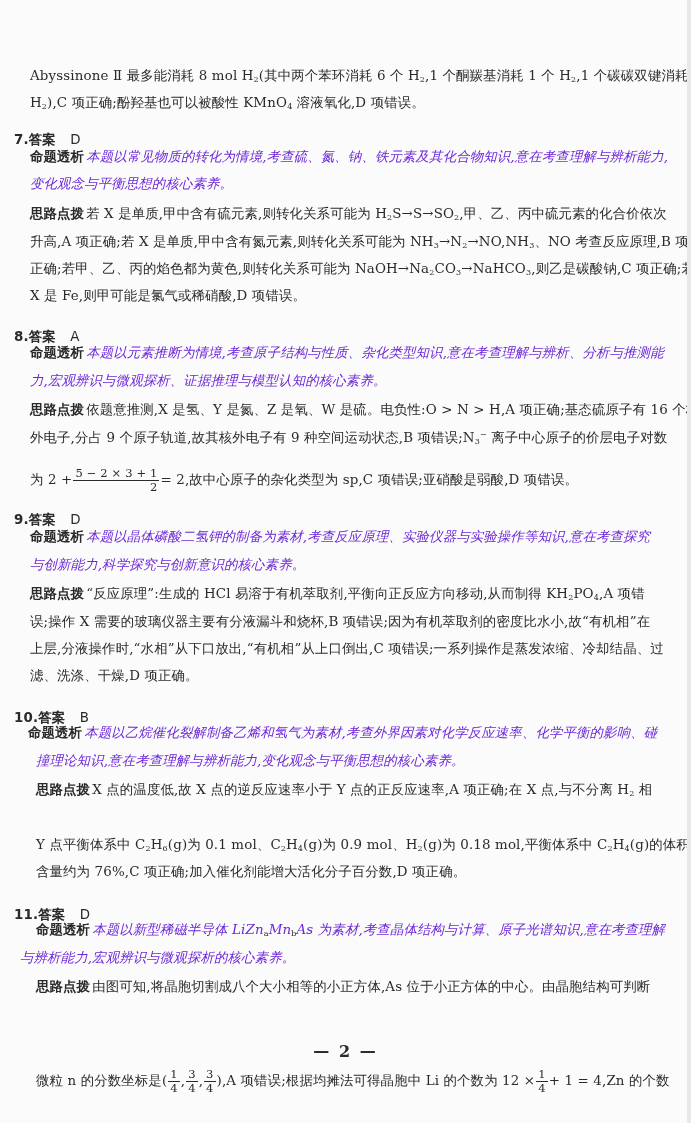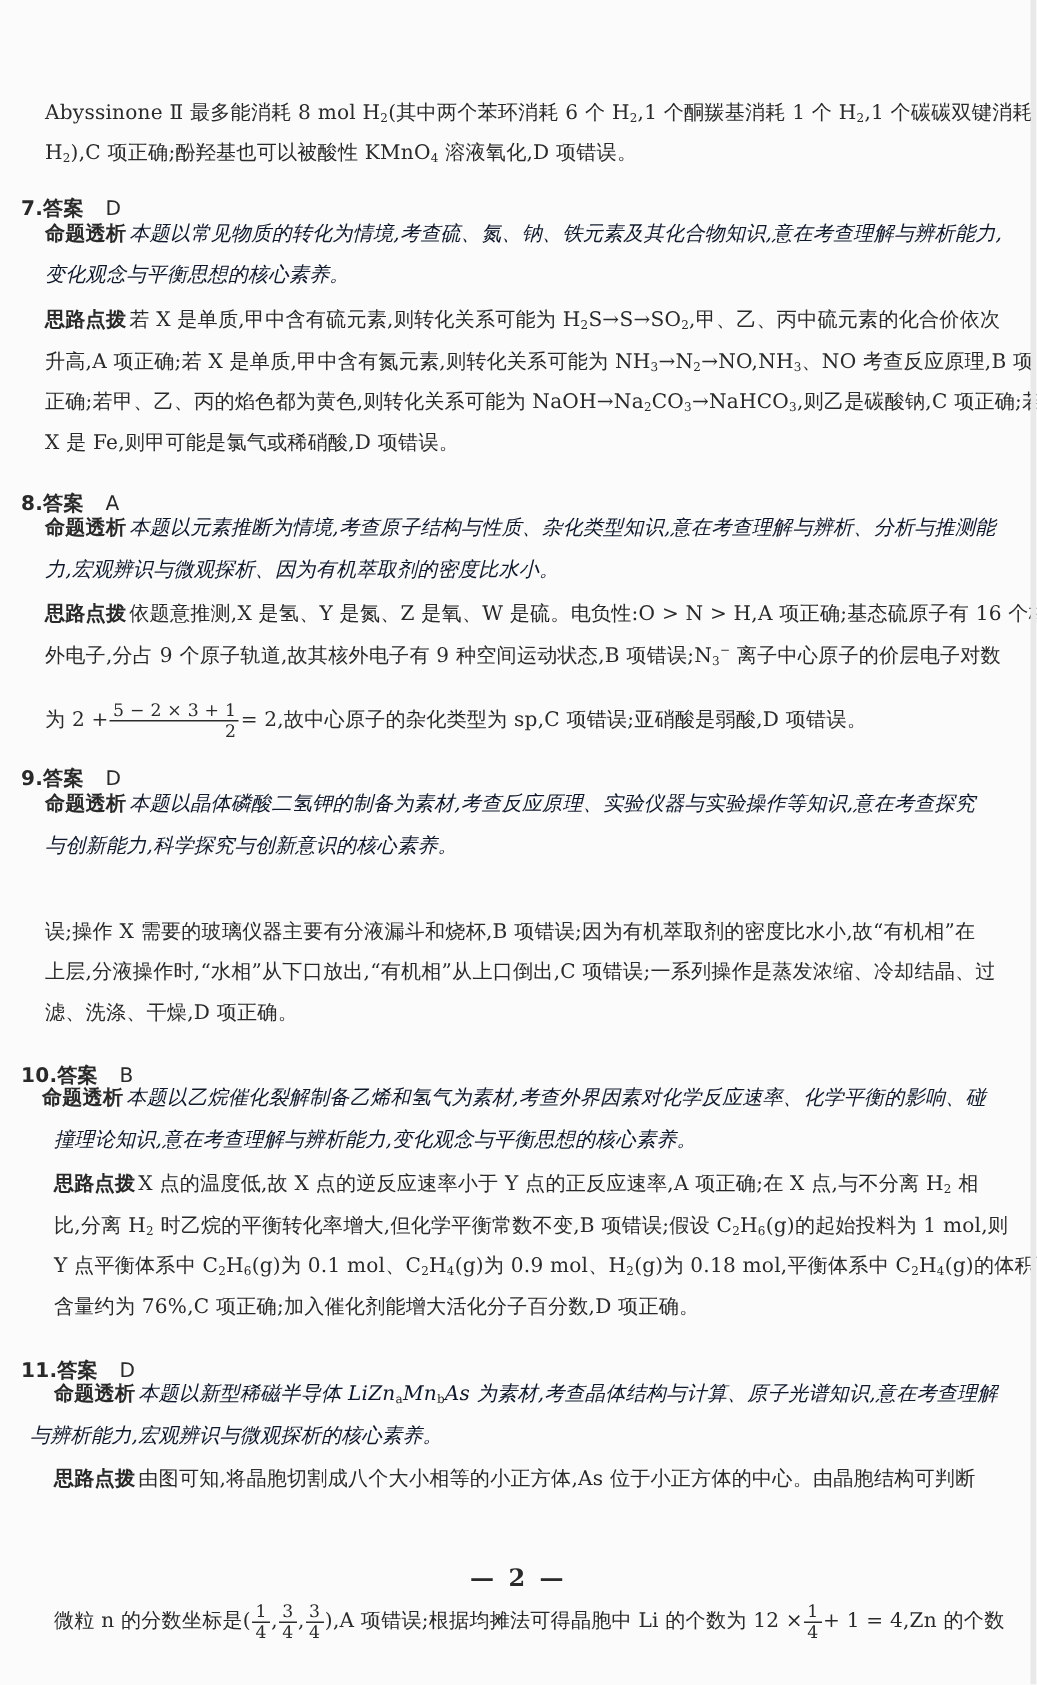--- a/index.html
+++ b/index.html
@@ -5,21 +5,21 @@
   html,body{margin:0;padding:0;background:#fbfbfb;}
   body{width:691px;height:1123px;position:relative;overflow:hidden;
        font-family:"DejaVu Serif","Liberation Serif",serif;color:#2a2a2a;}
   .page{position:absolute;left:0;top:0;width:691px;height:1123px;}
   .line{position:absolute;left:30px;width:652px;font-size:13.4px;line-height:20px;
         white-space:nowrap;letter-spacing:0.15px;}
   .ind{left:30px;}
   .num{left:14px;}
   .hd{font-family:"DejaVu Sans","Liberation Sans",sans-serif;font-weight:bold;font-size:13.4px;margin-top:13px;}
   .lbl{font-family:"DejaVu Sans","Liberation Sans",sans-serif;font-weight:bold;margin-right:2px;}
-  .kai{font-family:"DejaVu Serif","Liberation Serif",serif;font-style:italic;color:#0f172a;}
+  .kai{font-family:"DejaVu Serif","Liberation Serif",serif;font-style:italic;color:#6d28d9;}
   sub{font-size:8px;vertical-align:-2px;line-height:0;}
   sup{font-size:8px;vertical-align:5px;line-height:0;}
   .frac{display:inline-block;vertical-align:middle;text-align:right;font-size:11.5px;line-height:13px;margin:12px 1px;}
   .frac .n{display:block;border-bottom:1px solid #2a2a2a;padding:0 2px;}
   .frac .d{display:block;padding:0 2px;}
   .footer{position:absolute;left:0;width:691px;top:1010px;text-align:center;font-size:16px;
           font-family:"DejaVu Serif","Liberation Serif",serif;font-weight:bold;letter-spacing:2px;}
   .rightedge{position:absolute;right:0;top:0;width:4px;height:1123px;background:#e9e9e9;}
 </style>
 </head>
@@ -51,54 +51,54 @@
     <span>正确;若甲、乙、丙的焰色都为黄色,则转化关系可能为 NaOH→Na</span><sub>2</sub><span>CO</span><sub>3</sub><span>→NaHCO</span><sub>3</sub><span>,则乙是碳酸钠,C 项正确;若</span>
   </div>
   <div class="line ind" style="top:286px">X 是 Fe,则甲可能是氯气或稀硝酸,D 项错误。</div>
 
   <div class="line num hd" style="top:314px">
     <span>8.</span><span>答案</span>&nbsp;&nbsp;&nbsp;<span style="font-weight:normal">A</span>
   </div>
   <div class="line ind" style="top:343px">
     <span class="lbl">命题透析</span><span class="kai">本题以元素推断为情境,考查原子结构与性质、杂化类型知识,意在考查理解与辨析、分析与推测能</span>
   </div>
-  <div class="line ind kai" style="top:371px">力,宏观辨识与微观探析、因为有机萃取剂的密度比水小。</div>
+  <div class="line ind kai" style="top:371px">力,宏观辨识与微观探析、证据推理与模型认知的核心素养。</div>
   <div class="line ind" style="top:400px">
     <span class="lbl">思路点拨</span><span>依题意推测,X 是氢、Y 是氮、Z 是氧、W 是硫。电负性:O &gt; N &gt; H,A 项正确;基态硫原子有 16 个核</span>
   </div>
   <div class="line ind" style="top:428px">
     <span>外电子,分占 9 个原子轨道,故其核外电子有 9 种空间运动状态,B 项错误;N</span><sub>3</sub><sup>−</sup><span> 离子中心原子的价层电子对数</span>
   </div>
   <div class="line ind" style="top:455px;line-height:32px;">
     <span>为 2 +</span><span class="frac"><span class="n">5 − 2 × 3 + 1</span><span class="d">2</span></span><span>= 2,故中心原子的杂化类型为 sp,C 项错误;亚硝酸是弱酸,D 项错误。</span>
   </div>
 
   <div class="line num hd" style="top:497px">
     <span>9.</span><span>答案</span>&nbsp;&nbsp;&nbsp;<span style="font-weight:normal">D</span>
   </div>
   <div class="line ind" style="top:527px">
     <span class="lbl">命题透析</span><span class="kai">本题以晶体磷酸二氢钾的制备为素材,考查反应原理、实验仪器与实验操作等知识,意在考查探究</span>
   </div>
   <div class="line ind kai" style="top:555px">与创新能力,科学探究与创新意识的核心素养。</div>
+  <div class="line ind" style="top:584px">
+    <span class="lbl">思路点拨</span><span>“反应原理”:生成的 HCl 易溶于有机萃取剂,平衡向正反应方向移动,从而制得 KH</span><sub>2</sub><span>PO</span><sub>4</sub><span>,A 项错</span>
+  </div>
   <div class="line ind" style="top:612px">误;操作 X 需要的玻璃仪器主要有分液漏斗和烧杯,B 项错误;因为有机萃取剂的密度比水小,故“有机相”在</div>
   <div class="line ind" style="top:639px">上层,分液操作时,“水相”从下口放出,“有机相”从上口倒出,C 项错误;一系列操作是蒸发浓缩、冷却结晶、过</div>
   <div class="line ind" style="top:666px">滤、洗涤、干燥,D 项正确。</div>
 
   <div class="line num hd" style="top:695px">
     <span>10.</span><span>答案</span>&nbsp;&nbsp;&nbsp;<span style="font-weight:normal">B</span>
   </div>
   <div class="line ind" style="top:723px;left:28px">
     <span class="lbl">命题透析</span><span class="kai">本题以乙烷催化裂解制备乙烯和氢气为素材,考查外界因素对化学反应速率、化学平衡的影响、碰</span>
   </div>
   <div class="line ind kai" style="top:751px;left:36px">撞理论知识,意在考查理解与辨析能力,变化观念与平衡思想的核心素养。</div>
   <div class="line ind" style="top:780px;left:36px">
     <span class="lbl">思路点拨</span><span>X 点的温度低,故 X 点的逆反应速率小于 Y 点的正反应速率,A 项正确;在 X 点,与不分离 H</span><sub>2</sub><span> 相</span>
-  </div>
-  <div class="line ind" style="top:808px;left:36px">
-    <span>比,分离 H</span><sub>2</sub><span> 时乙烷的平衡转化率增大,但化学平衡常数不变,B 项错误;假设 C</span><sub>2</sub><span>H</span><sub>6</sub><span>(g)的起始投料为 1 mol,则</span>
   </div>
   <div class="line ind" style="top:835px;left:36px">
     <span>Y 点平衡体系中 C</span><sub>2</sub><span>H</span><sub>6</sub><span>(g)为 0.1 mol、C</span><sub>2</sub><span>H</span><sub>4</sub><span>(g)为 0.9 mol、H</span><sub>2</sub><span>(g)为 0.18 mol,平衡体系中 C</span><sub>2</sub><span>H</span><sub>4</sub><span>(g)的体积百分</span>
   </div>
   <div class="line ind" style="top:862px;left:36px">含量约为 76%,C 项正确;加入催化剂能增大活化分子百分数,D 项正确。</div>
 
   <div class="line num hd" style="top:892px">
     <span>11.</span><span>答案</span>&nbsp;&nbsp;&nbsp;<span style="font-weight:normal">D</span>
   </div>
   <div class="line ind" style="top:920px;left:36px">

